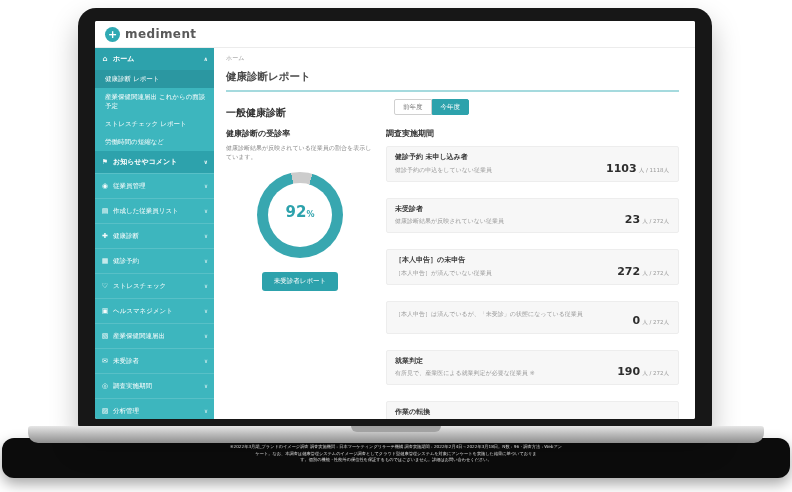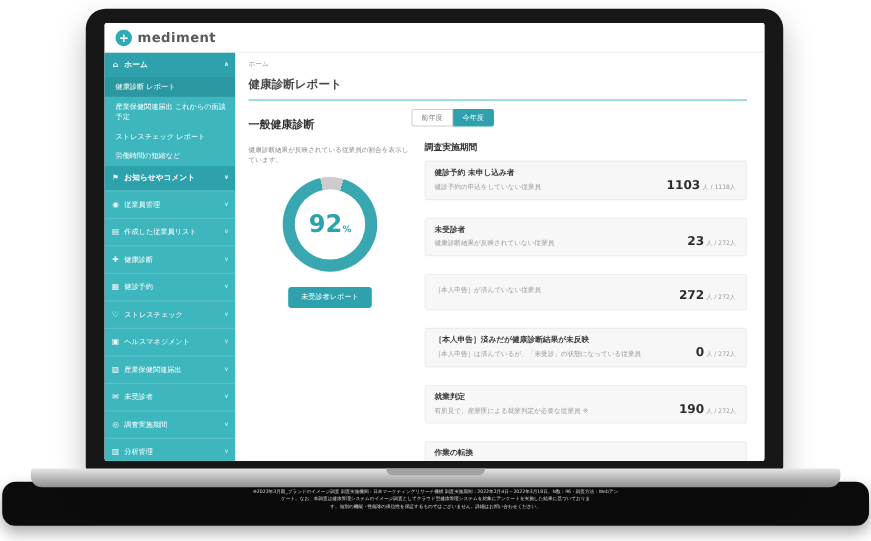--- a/index.html
+++ b/index.html
@@ -47,34 +47,34 @@
   .sb-item { display:flex; align-items:center; gap:4px; padding:7.5px 6px; font-size:6.5px;
              border-top:1px solid rgba(255,255,255,.14); cursor:pointer; }
 
   
   .content { flex:1; background:#fff; padding:6px 16px 0 12px; position:relative; overflow:hidden; }
   .breadcrumb { font-size:6px; color:#9a9a9a; }
   .page-title { font-size:10.5px; font-weight:600; color:#4a4a4a; margin-top:7px;
                 padding-bottom:6px; border-bottom:2px solid #a5dade; }
   .section-row { position:relative; margin-top:9px; height:17px; }
   .section-title { font-size:10px; font-weight:bold; color:#333; }
-  .toggles { position:absolute; left:148px; top:-2px; display:flex; }
+  .toggles { position:absolute; left:168px; top:-2px; display:flex; }
   .toggle { font-size:6.5px; padding:3.5px 8px; line-height:1; cursor:pointer; }
   .toggle.prev { background:#fff; border:1px solid #d0d0d0; color:#777; border-radius:2px 0 0 2px; }
   .toggle.cur  { background:#2da2ac; border:1px solid #2da2ac; color:#fff; border-radius:0 2px 2px 0; }
 
   .cols { display:flex; gap:12px; margin-top:10px; }
   .left-col { width:148px; flex-shrink:0; }
   .card-title { font-size:8px; font-weight:bold; color:#333; }
   .card-desc { font-size:6px; color:#8a8a8a; line-height:1.55; margin-top:4px; }
   .donut { width:86px; height:86px; border-radius:50%; margin:10px auto 0;
            display:flex; align-items:center; justify-content:center; }
   .donut-hole { width:64px; height:64px; border-radius:50%; background:#fff;
                 display:flex; align-items:baseline; justify-content:center; padding-top:22px; }
-  .donut-num { font-size:22px; font-weight:bold; color:#2da2ac; line-height:1; }
+  .donut-num { font-size:15px; font-weight:bold; color:#2da2ac; line-height:1; }
   .donut-unit { font-size:8px; font-weight:bold; color:#2da2ac; }
   .report-btn { display:block; margin:14px auto 0; background:#2da2ac; color:#fff; border:none;
                 font-size:6.5px; padding:5px 12px; border-radius:3px; cursor:pointer;
                 font-family:inherit; }
 
   .right-col { flex:1; }
   .col-title { font-size:8px; font-weight:bold; color:#333; margin-bottom:7px; }
   .stat-row { background:#f7f7f7; border:1px solid #ededed; border-radius:2px;
               padding:5px 8px 6px; margin-bottom:16px; position:relative; min-height:33px; }
   .stat-title { font-size:7px; font-weight:bold; color:#3a3a3a; }
@@ -181,20 +181,21 @@
         <div class="section-row">
           <span class="section-title">一般健康診断</span>
           <span class="toggles">
             <span class="toggle prev">前年度</span>
             <span class="toggle cur">今年度</span>
           </span>
         </div>
 
         <div class="cols">
           <div class="left-col">
+            <div class="card-title">健康診断の受診率</div>
             <div class="card-desc">健康診断結果が反映されている従業員の割合を表示しています。</div>
             <div class="donut" style="background: conic-gradient(from -12deg, rgb(204, 204, 204) 0deg, rgb(204, 204, 204) 28.8deg, rgb(56, 167, 176) 28.8deg, rgb(56, 167, 176) 360deg);">
               <div class="donut-hole">
                 <span class="donut-num">92</span>
                 <span class="donut-unit">%</span>
               </div>
             </div>
             <button class="report-btn">未受診者レポート</button>
           </div>
 
@@ -205,25 +206,25 @@
               <div class="stat-title">健診予約 未申し込み者</div>
               <div class="stat-desc">健診予約の申込をしていない従業員</div>
               <div class="stat-value"><span class="stat-num">1103</span><span class="stat-unit">人 / 1118人</span></div>
             </div>
             <div class="stat-row">
               <div class="stat-title">未受診者</div>
               <div class="stat-desc">健康診断結果が反映されていない従業員</div>
               <div class="stat-value"><span class="stat-num">23</span><span class="stat-unit">人 / 272人</span></div>
             </div>
             <div class="stat-row">
+              <div class="stat-title">［本人申告］の未申告</div>
               <div class="stat-desc">［本人申告］が済んでいない従業員</div>
               <div class="stat-value"><span class="stat-num">272</span><span class="stat-unit">人 / 272人</span></div>
             </div>
             <div class="stat-row">
-              <div class="stat-title">［本人申告］済みだが健康診断結果が未反映</div>
               <div class="stat-desc">［本人申告］は済んでいるが、「未受診」の状態になっている従業員</div>
               <div class="stat-value"><span class="stat-num">0</span><span class="stat-unit">人 / 272人</span></div>
             </div>
             <div class="stat-row">
               <div class="stat-title">就業判定</div>
               <div class="stat-desc">有所見で、産業医による就業判定が必要な従業員 ※</div>
               <div class="stat-value"><span class="stat-num">190</span><span class="stat-unit">人 / 272人</span></div>
             </div>
             <div class="stat-row">
               <div class="stat-title">作業の転換</div>

